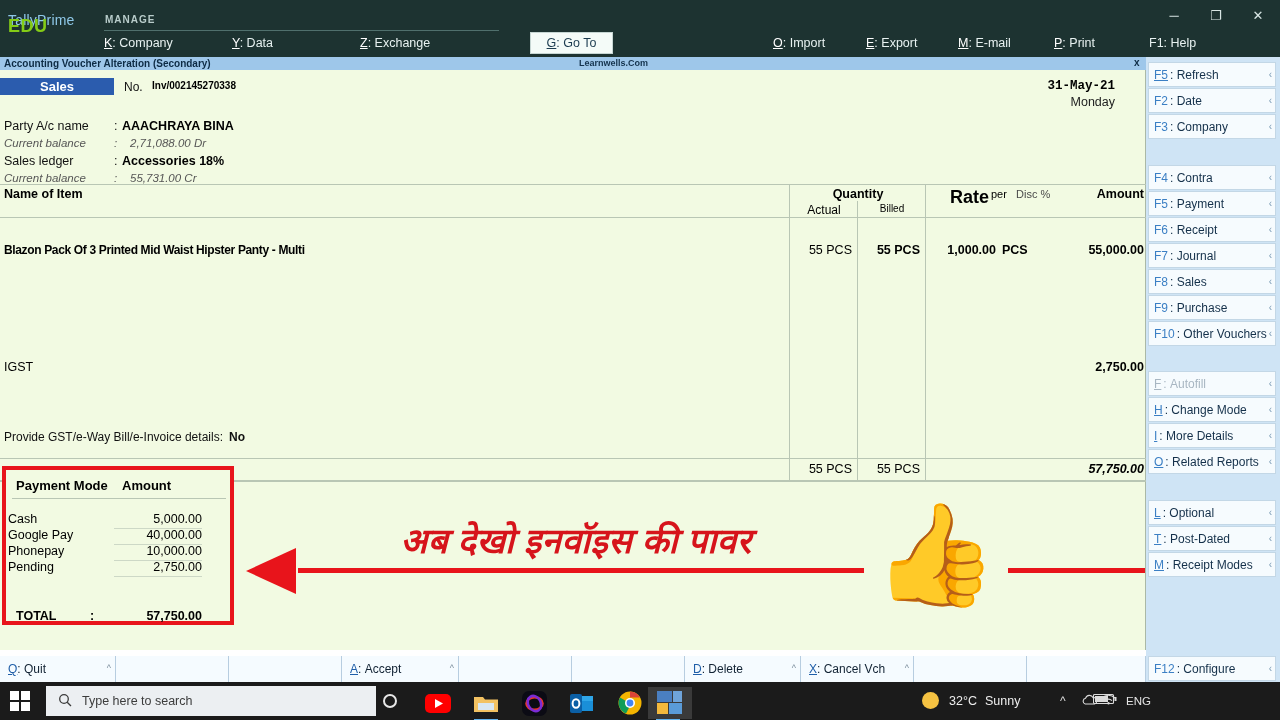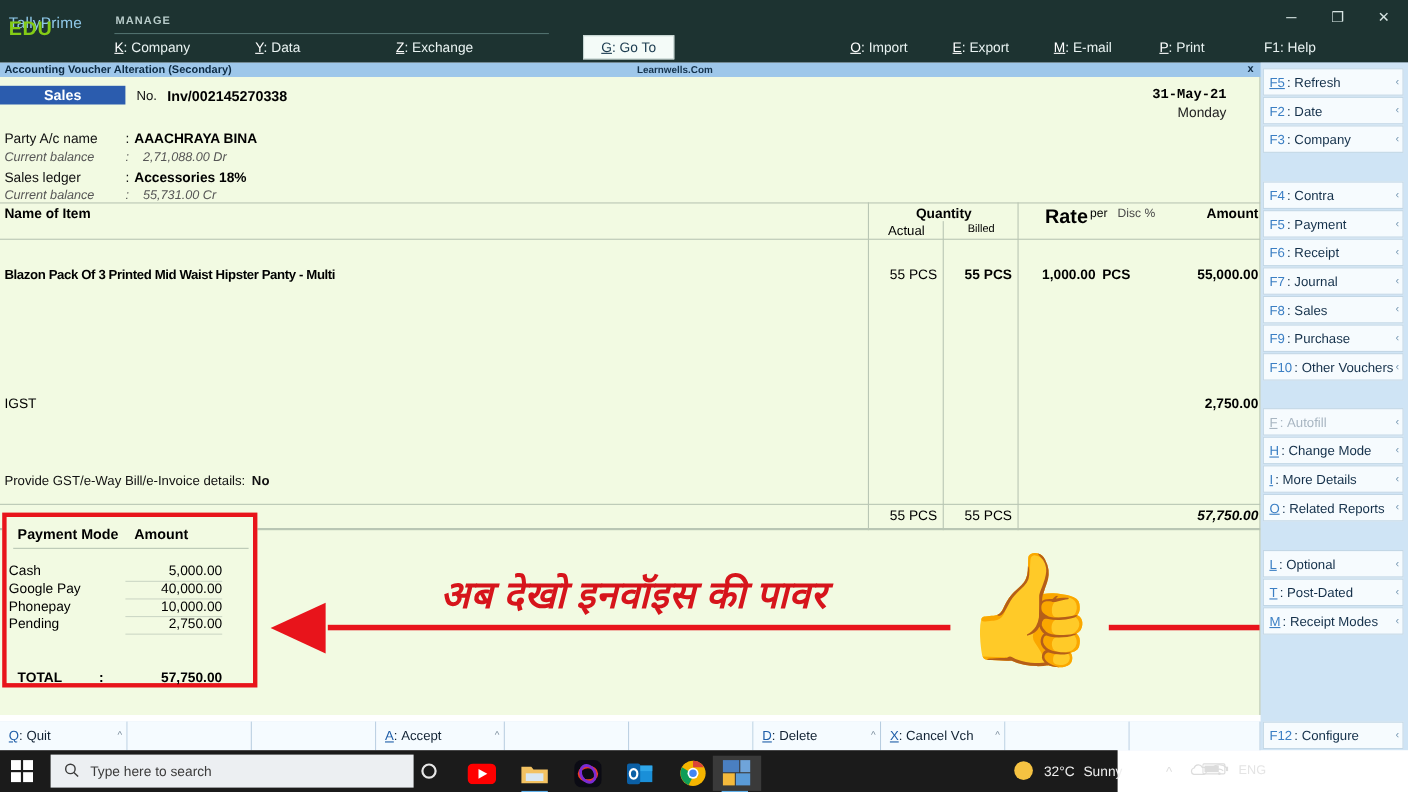--- a/index.html
+++ b/index.html
@@ -75,21 +75,21 @@
     background: #f2fae2;
     border-right: 1px solid #aab8a6;
   }
   .sales-tag {
     position: absolute; left: 0px; top: 8px; width: 114px; height: 17px;
     background: #2b5cae; color: #fff;
     font-size: 13px; font-weight: bold;
     display: flex; align-items: center; justify-content: center;
   }
   .vno-label { position: absolute; left: 124px; top: 10px; font-size: 12px; color: #111; }
-  .vno-value { position: absolute; left: 152px; top: 10px; font-size: 13px; color: #000; font-weight: bold; }
+  .vno-value { position: absolute; left: 152px; top: 10px; font-size: 10px; color: #000; font-weight: bold; }
   .v-date { position: absolute; right: 30px; top: 9px; font-size: 12.5px; font-weight: bold; color: #000; font-family: Liberation Mono, monospace; }
   .v-day  { position: absolute; right: 30px; top: 25px; font-size: 12.5px; color: #222; }
 
   .f-row { position: absolute; left: 4px; font-size: 12.5px; color: #111; }
   .f-row .lbl { position: absolute; left: 0; width: 110px; }
   .f-row .col { position: absolute; left: 110px; }
   .f-row .val { position: absolute; left: 118px; white-space: nowrap; }
   .f-row.em .lbl, .f-row.em .col, .f-row.em .val {
     font-style: italic; color: #555; font-size: 11.5px;
   }
@@ -212,21 +212,21 @@
     font-size: 12px; color: #14304a; white-space: nowrap;
   }
   .sbtn .k { color: #3b7fc4; text-decoration: underline; margin-right: 2px; }
   .sbtn.dim { color: #a8b6c2; }
   .sbtn.dim .k { color: #a8b6c2; }
   .sbtn .caret { position: absolute; right: 3px; font-size: 10px; color: #7a9ab4; }
   .sbtn.f12 { border-color: #c3d7e6; }
 
   
   .taskbar {
-    position: absolute; left: 0; top: 682px; width: 1016px; height: 38px;
+    position: absolute; left: 0; top: 682px; width: 1280px; height: 38px;
     background: #1b1b1b;
   }
   .win-logo {
     position: absolute; left: 10px; top: 9px; width: 20px; height: 20px;
     display: grid; grid-template-columns: 1fr 1fr; grid-template-rows: 1fr 1fr; gap: 2px;
   }
   .win-logo i { background: #fff; display: block; }
   .searchbox {
     position: absolute; left: 46px; top: 4px; width: 330px; height: 30px;
     background: #eceff2; display: flex; align-items: center;

